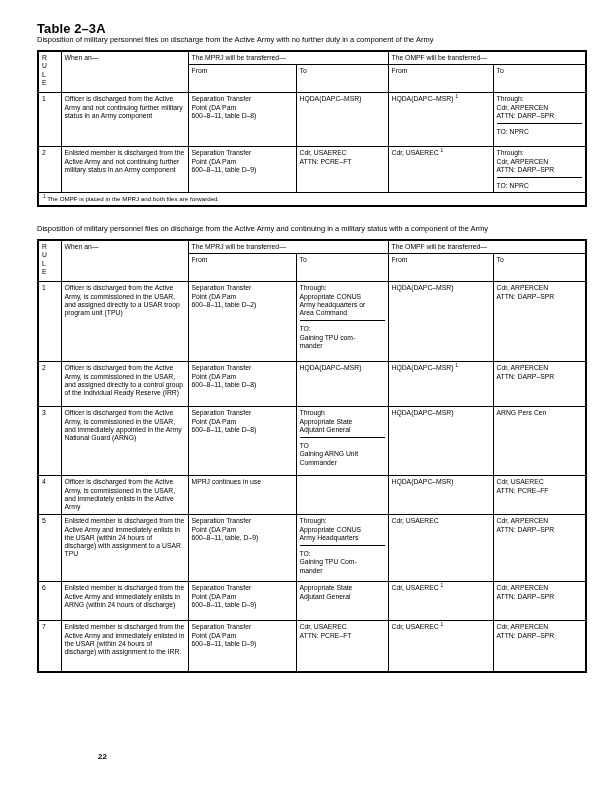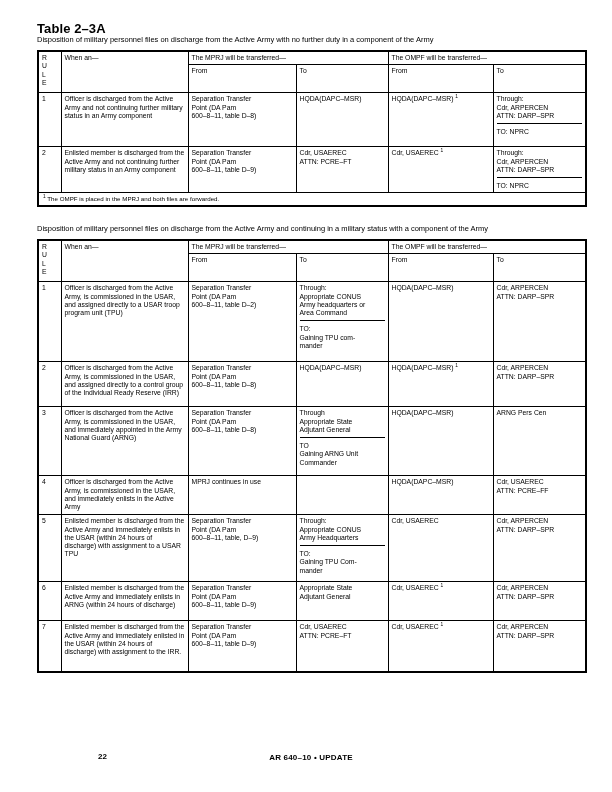--- a/index.html
+++ b/index.html
@@ -228,14 +228,13 @@
           <td>Cdr, USAEREC <sup>1</sup></td>
           <td>Cdr, ARPERCEN
 ATTN: DARP–SPR</td>
         </tr>
       </tbody>
   </table>
 </div>
 
 <div class="footer">
   <span class="page-num">22</span>
-  <span class="center">AR 640–10 • UPDATE</span>
 </div>
 
 </body></html>

